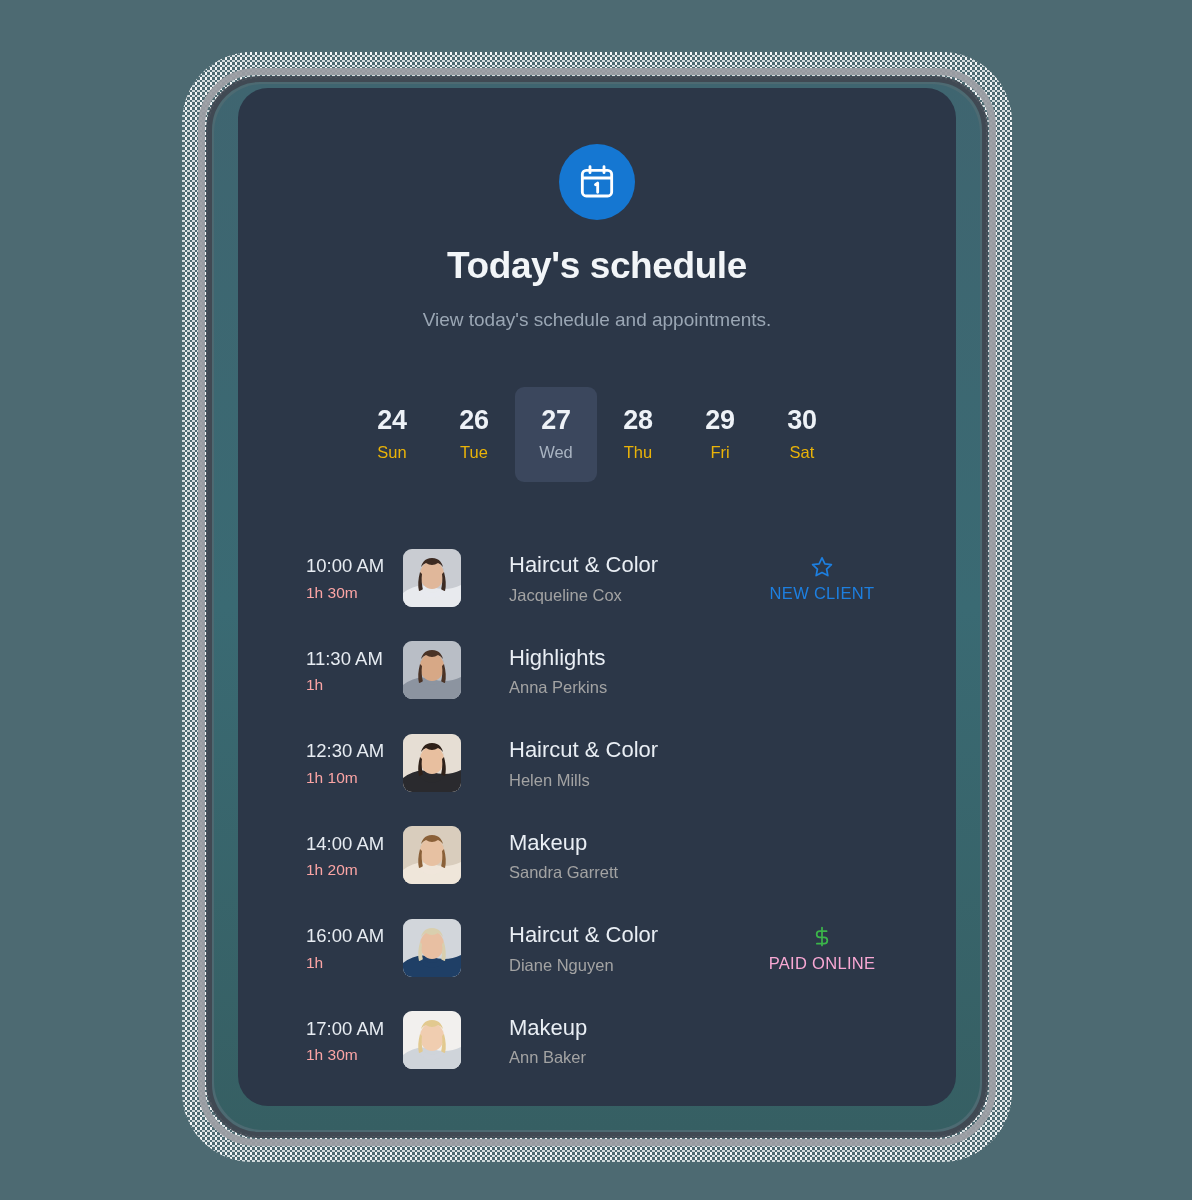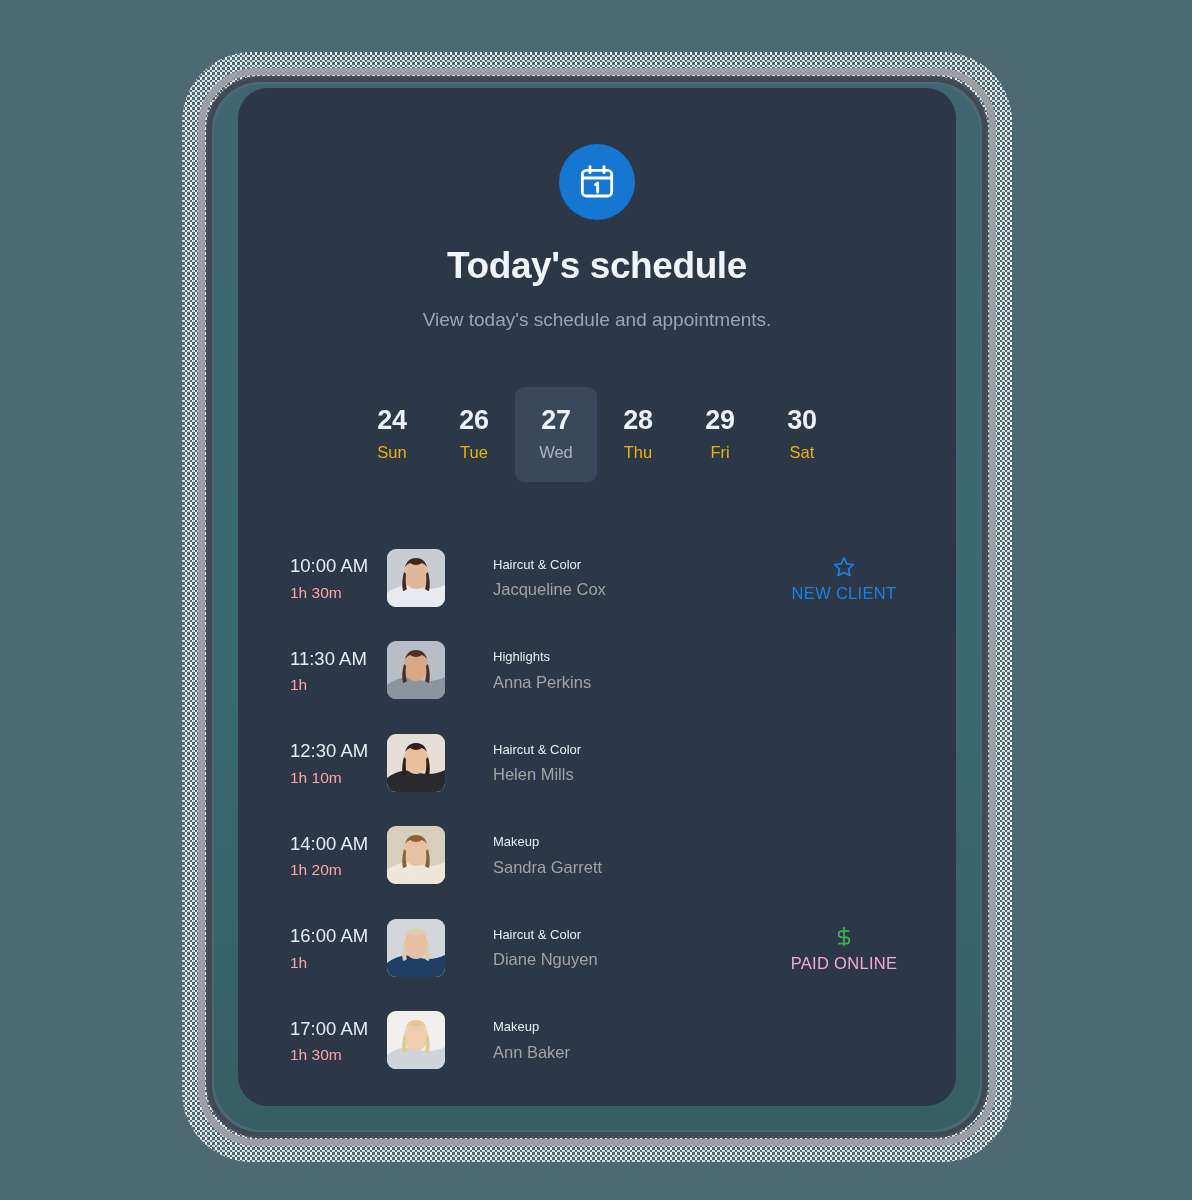--- a/index.html
+++ b/index.html
@@ -165,21 +165,22 @@
   .date-dow {
     margin-top: 7px;
     font-size: 16.5px;
     color: #eab308;
   }
   .date-chip.selected .date-dow { color: #a9b4c2; }
 
   
   .appt-list {
     margin-top: 50px;
-    padding: 0 20px 0 52px;
+    padding: 0 42px 0 52px;
+    margin-left: 16px;
   }
   .appt-row {
     display: flex;
     align-items: center;
     height: 92.5px;
     cursor: pointer;
   }
   .appt-time {
     width: 95px;
     flex: 0 0 95px;
@@ -206,21 +207,21 @@
     background: #6f7b86;
   }
   .avatar svg { display: block; width: 100%; height: 100%; }
 
   .appt-info {
     flex: 1 1 auto;
     margin-left: 48px;
     min-width: 0;
   }
   .appt-service {
-    font-size: 13px;
+    font-size: 22px;
     color: #e9eef4;
     line-height: 1.25;
   }
   .appt-client {
     margin-top: 7px;
     font-size: 16.5px;
     color: #a3a3a3;
   }
 
   .appt-tag {

